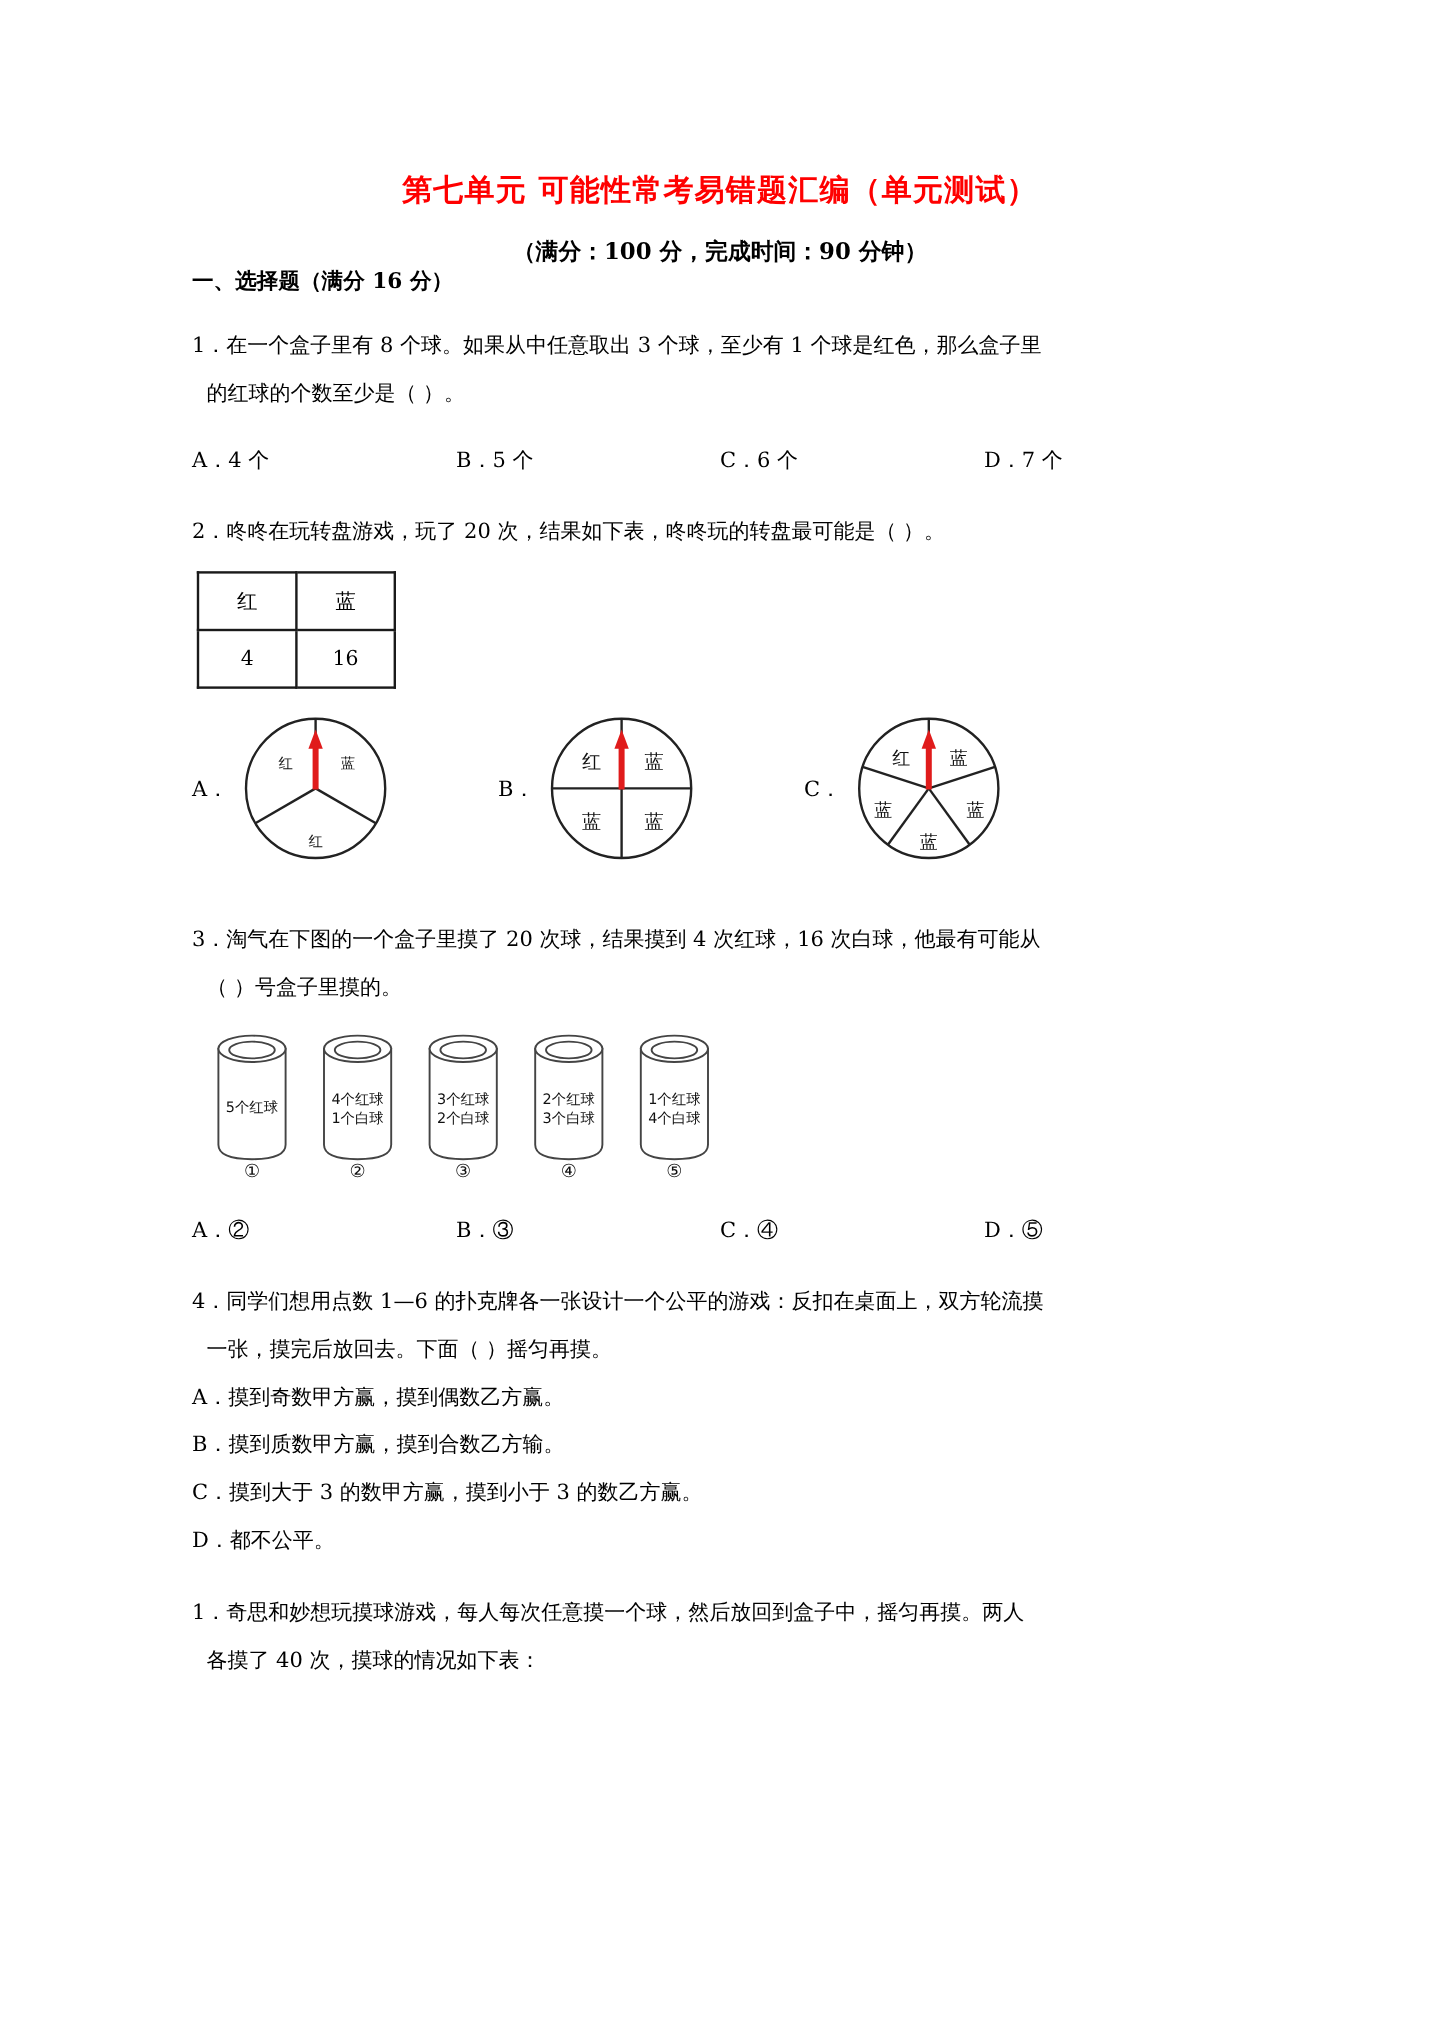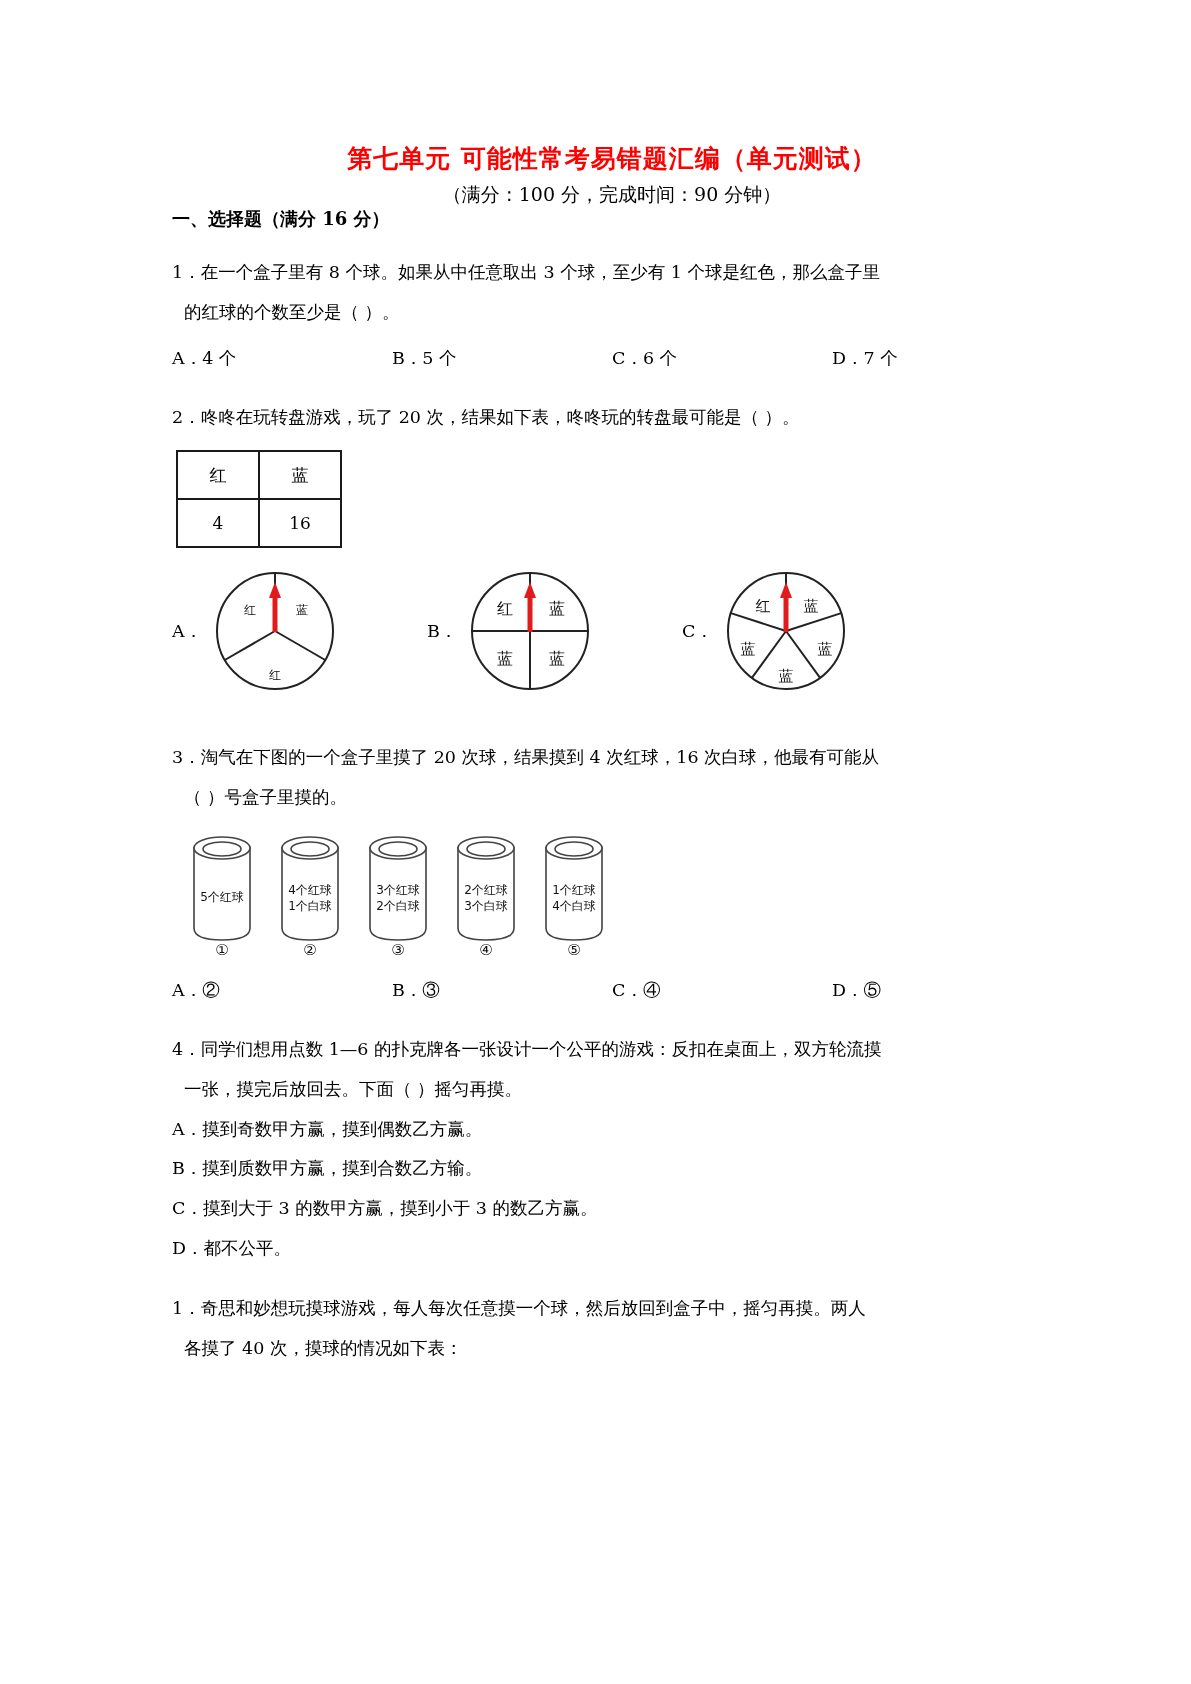--- a/index.html
+++ b/index.html
@@ -16,40 +16,40 @@
     overflow: hidden;
   }
   .page {
     position: relative;
     width: 1191px;
     height: 1684px;
     padding: 0;
   }
   .content {
     position: absolute;
-    left: 172px;
+    left: 160px;
     top: 0;
     width: 880px;
   }
 
   
   .doc-title {
     text-align: center;
     color: #ff0000;
     font-size: 25px;
     font-weight: bold;
     letter-spacing: 1px;
     margin-top: 143px;
     line-height: 1.3;
   }
   .doc-subtitle {
     text-align: center;
     font-size: 19px;
-    font-weight: normal;
-    margin-top: 6px;
+    font-weight: bold;
+    margin-top: 22px;
     line-height: 1.3;
   }
   .section-title {
     font-size: 18px;
     font-weight: bold;
     line-height: 1.4;
   }
 
   
   .q {
@@ -58,21 +58,21 @@
     margin-top: 24px;
     text-align: justify;
     text-justify: inter-ideograph;
   }
   .q.tight { margin-top: 4px; margin-left: 12px; }
 
   .opts {
     display: flex;
     font-size: 17.5px;
     line-height: 2.0;
-    margin-top: 10px;
+    margin-top: 20px;
   }
   .opts .opt { width: 25%; }
 
   .opt-line {
     font-size: 17.5px;
     line-height: 2.05;
     margin-top: 4px;
   }
 
   

